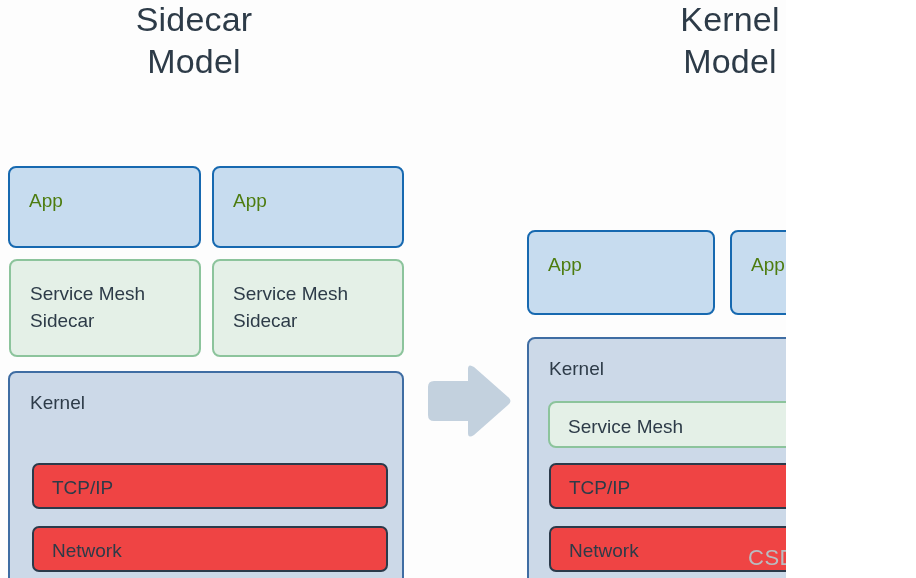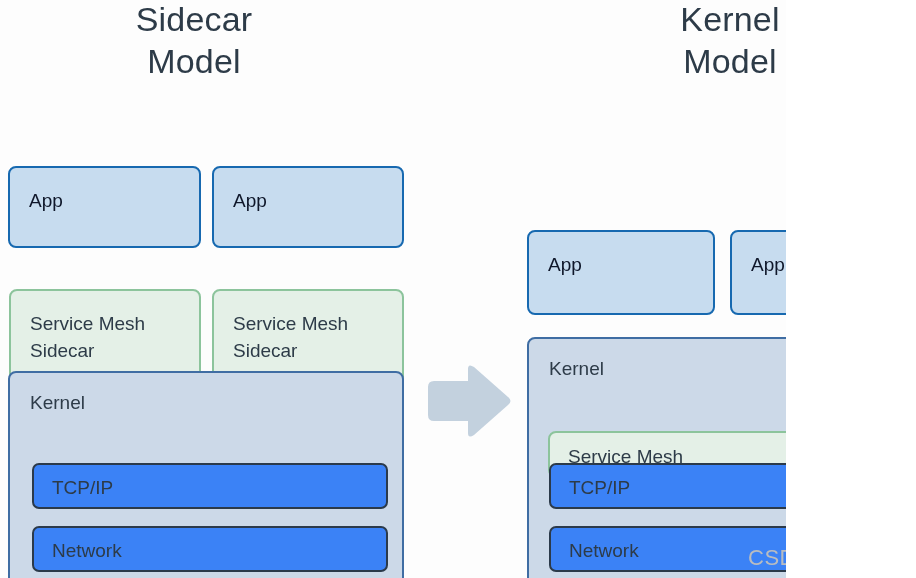--- a/index.html
+++ b/index.html
@@ -44,32 +44,31 @@
     white-space: pre-line;
   }
 
   
   .app-box {
     background: #c7dcef;
     border: 2px solid #1769b0;
     border-radius: 8px;
   }
   .app-box > .box-label {
-    color: #0f172a;
+    color: #4d7c0f;
     font-size: 19px;
     line-height: 24px;
     padding: 21px 0 0 19px;
   }
 
   
   .mesh-box {
     background: #e4f0e7;
     border: 2px solid #8cc49c;
     border-radius: 8px;
-    margin-top: 30px;
   }
   .mesh-box > .box-label {
     color: #2d3b48;
     font-size: 19px;
     line-height: 27px;
     padding: 19px 0 0 19px;
   }
 
   
   .kernel-box {
@@ -79,21 +78,21 @@
   }
   .kernel-box > .box-label {
     color: #2d3b48;
     font-size: 19px;
     line-height: 24px;
     padding: 18px 0 0 20px;
   }
 
   
   .stack-box {
-    background: #3b82f6;
+    background: #ef4444;
     border: 2px solid #2b3a4a;
     border-radius: 7px;
   }
   .stack-box > .box-label {
     color: #2d3b48;
     font-size: 19px;
     line-height: 24px;
     padding: 11px 0 0 18px;
   }
 

